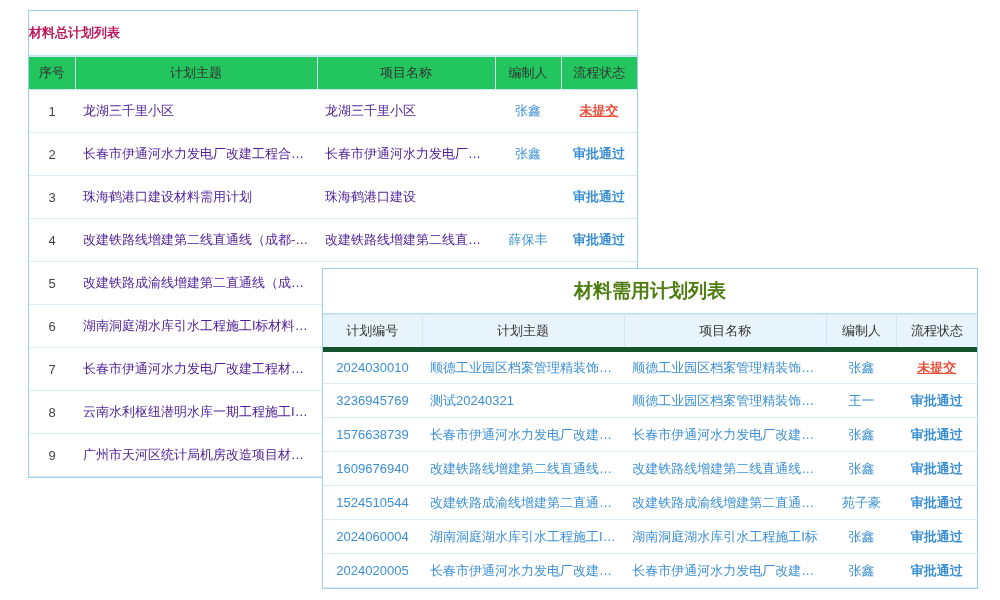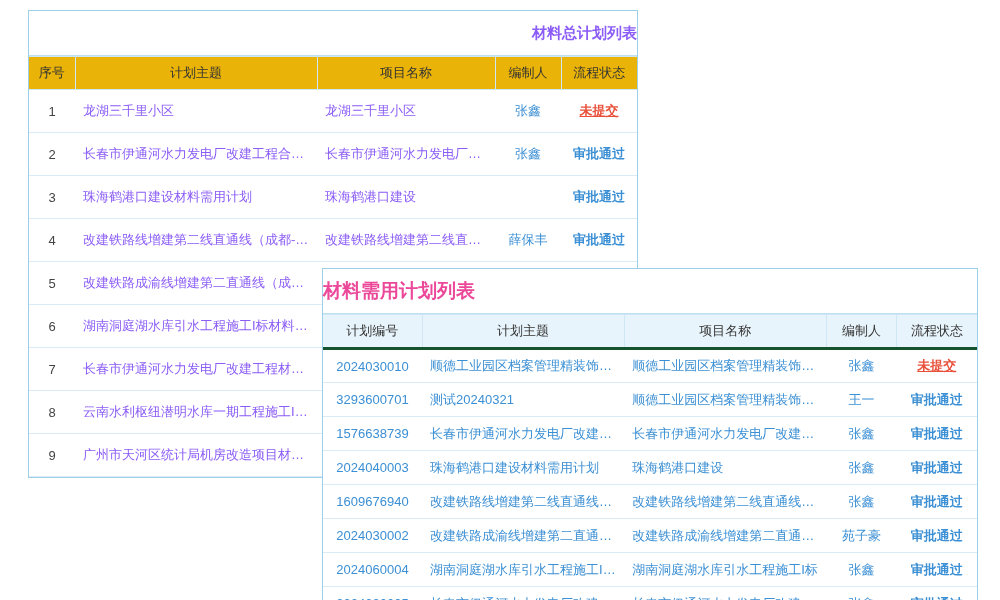--- a/index.html
+++ b/index.html
@@ -23,49 +23,49 @@
     left: 28px;
     top: 10px;
     width: 610px;
     background: #ffffff;
     border: 1px solid #9ccfe8;
     box-sizing: border-box;
   }
   .panel-a .title {
     height: 44px;
     line-height: 44px;
-    text-align: right;
-    font-size: 15px;
+    text-align: left;
+    font-size: 13px;
     font-weight: bold;
-    color: #8b5cf6;
+    color: #be185d;
     background: #ffffff;
     border-bottom: 1px solid #bfe0f0;
   }
   .panel-a table {
     border-collapse: collapse;
     width: 100%;
     table-layout: fixed;
   }
   .panel-a th {
-    background: #eab308;
+    background: #22c55e;
     color: #333333;
     font-weight: normal;
     font-size: 13px;
     height: 30px;
     border: 1px solid #cfe7f4;
     border-left: none;
     border-right: none;
     text-align: center;
   }
   .panel-a th + th { border-left: 1px solid #cfe7f4; }
   .panel-a td {
     height: 30px;
     font-size: 13px;
     border-bottom: 1px solid #dcecf6;
-    color: #8b5cf6;
+    color: #4c1d95;
     padding: 12px 8px;
     white-space: nowrap;
     overflow: hidden;
     text-overflow: ellipsis;
     box-sizing: border-box;
   }
   .panel-a td.seq {
     color: #444444;
     text-align: center;
     padding: 0;
@@ -90,40 +90,40 @@
     top: 268px;
     width: 656px;
     background: #ffffff;
     border: 1px solid #9ccfe8;
     box-sizing: border-box;
     box-shadow: 0 0 0 0 rgba(0,0,0,0);
   }
   .panel-b .title {
     height: 44px;
     line-height: 44px;
-    text-align: left;
+    text-align: center;
     font-size: 19px;
     font-weight: bold;
-    color: #ec4899;
+    color: #4d7c0f;
     background: #ffffff;
     border-bottom: 1px solid #bfe0f0;
   }
   .panel-b table {
     border-collapse: collapse;
     width: 100%;
     table-layout: fixed;
   }
   .panel-b th {
     background: #e8f4fb;
     color: #333333;
     font-weight: normal;
     font-size: 13px;
     height: 30px;
     border-top: 1px solid #cfe7f4;
-    border-bottom: 3px solid #14532d;
+    border-bottom: 5px solid #14532d;
     text-align: center;
   }
   .panel-b th + th { border-left: 1px solid #cfe7f4; }
   .panel-b td {
     height: 34px;
     font-size: 13px;
     border-bottom: 1px solid #dcecf6;
     color: #3b8fd4;
     padding: 0 8px;
     white-space: nowrap;
@@ -248,49 +248,42 @@
       </thead>
       <tbody>
         <tr>
           <td class="code">2024030010</td>
           <td>顺德工业园区档案管理精装饰工程（...</td>
           <td>顺德工业园区档案管理精装饰工程（...</td>
           <td class="person">张鑫</td>
           <td class="status status-red">未提交</td>
         </tr>
         <tr>
-          <td class="code">3293600701</td>
+          <td class="code">3236945769</td>
           <td>测试20240321</td>
           <td>顺德工业园区档案管理精装饰工程（...</td>
           <td class="person">王一</td>
           <td class="status status-blue">审批通过</td>
         </tr>
         <tr>
           <td class="code">1576638739</td>
           <td>长春市伊通河水力发电厂改建工程合...</td>
           <td>长春市伊通河水力发电厂改建工程</td>
           <td class="person">张鑫</td>
           <td class="status status-blue">审批通过</td>
         </tr>
         <tr>
-          <td class="code">2024040003</td>
-          <td>珠海鹤港口建设材料需用计划</td>
-          <td>珠海鹤港口建设</td>
-          <td class="person">张鑫</td>
-          <td class="status status-blue">审批通过</td>
-        </tr>
-        <tr>
           <td class="code">1609676940</td>
           <td>改建铁路线增建第二线直通线（成都...</td>
           <td>改建铁路线增建第二线直通线（成都...</td>
           <td class="person">张鑫</td>
           <td class="status status-blue">审批通过</td>
         </tr>
         <tr>
-          <td class="code">2024030002</td>
+          <td class="code">1524510544</td>
           <td>改建铁路成渝线增建第二直通线（成...</td>
           <td>改建铁路成渝线增建第二直通线（成...</td>
           <td class="person">苑子豪</td>
           <td class="status status-blue">审批通过</td>
         </tr>
         <tr>
           <td class="code">2024060004</td>
           <td>湖南洞庭湖水库引水工程施工I标材...</td>
           <td>湖南洞庭湖水库引水工程施工I标</td>
           <td class="person">张鑫</td>

